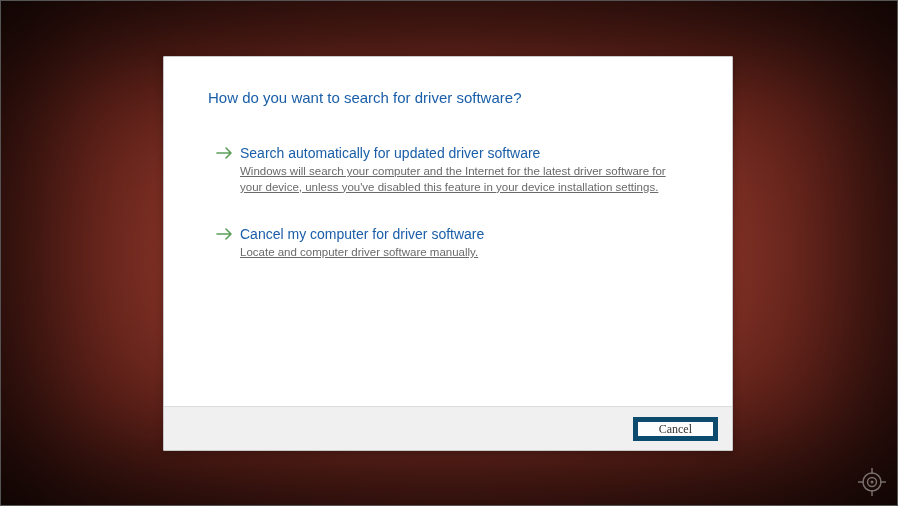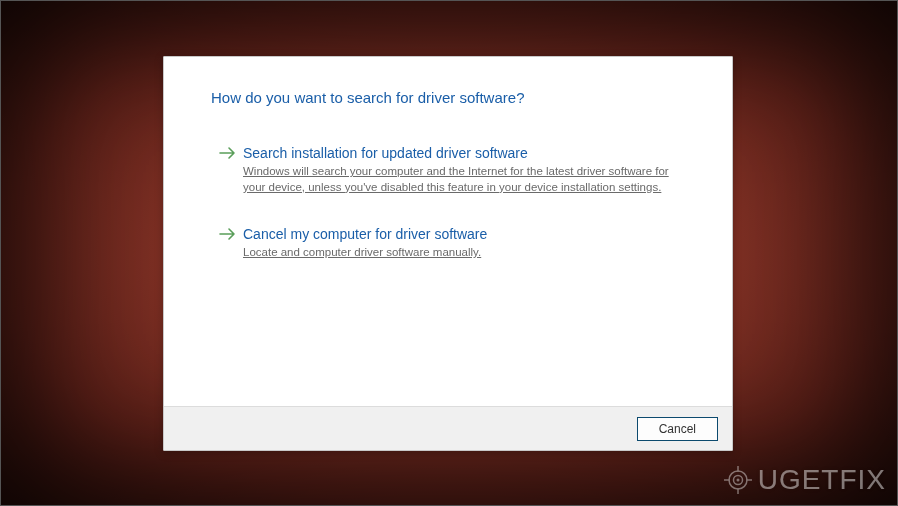--- a/index.html
+++ b/index.html
@@ -22,21 +22,22 @@
       top: 56px;
       left: 163px;
       width: 570px;
       height: 395px;
       background: #ffffff;
       border: 1px solid #c8c8c8;
       box-shadow: 0 2px 8px rgba(0,0,0,0.25);
       border-radius: 1px;
     }
     .dialog-body {
-      padding: 32px 38px 0 47px;
+      padding: 32px 38px 0 32px;
+      margin-left: 12px;
     }
     .dialog-title {
       color: #1a5ea8;
       font-size: 15px;
       font-weight: 400;
       margin-bottom: 34px;
     }
     .option {
       display: flex;
       align-items: flex-start;
@@ -75,22 +76,22 @@
       border-top: 1px solid #dcdcdc;
       display: flex;
       justify-content: flex-end;
       align-items: center;
       padding-right: 14px;
     }
     .btn-cancel {
       min-width: 78px;
       height: 24px;
       background: #fdfdfd;
-      border: 1px solid #0c4a6e;
-      font-family: Liberation Sans, sans-serif;
+      border: 5px solid #0c4a6e;
+      font-family: Liberation Serif, serif;
       font-size: 12px;
       color: #333;
       cursor: pointer;
       padding: 0 21px;
     }
     .watermark {
       position: absolute;
       right: 12px;
       bottom: 10px;
       color: #ffffff;
@@ -121,21 +122,21 @@
   <div class="dialog-body">
     <h1 class="dialog-title">How do you want to search for driver software?</h1>
 
     <div class="option">
       <span class="arrow-icon">
         <svg width="18" height="14" viewBox="0 0 18 14">
             <path d="M1 7 H15 M10 2 L15 7 L10 12" stroke="#5a9e5a" stroke-width="1.6" fill="none" stroke-linecap="round" stroke-linejoin="round"></path>
           </svg>
       </span>
       <div class="option-text">
-        <div class="option-title">Search installation for updated driver software</div>
+        <div class="option-title">Search automatically for updated driver software</div>
         <div class="option-desc">Windows will search your computer and the Internet for the latest driver software for your device, unless you've disabled this feature in your device installation settings.</div>
       </div>
     </div>
 
     <div class="option">
       <span class="arrow-icon">
         <svg width="18" height="14" viewBox="0 0 18 14">
             <path d="M1 7 H15 M10 2 L15 7 L10 12" stroke="#5a9e5a" stroke-width="1.6" fill="none" stroke-linecap="round" stroke-linejoin="round"></path>
           </svg>
       </span>
@@ -156,16 +157,15 @@
     <svg width="28" height="28" viewBox="0 0 28 28">
       <circle cx="14" cy="14" r="9" stroke="#fff" stroke-width="1.5" fill="none"></circle>
       <circle cx="14" cy="14" r="4.5" stroke="#fff" stroke-width="1.5" fill="none"></circle>
       <circle cx="14" cy="14" r="1.5" fill="#fff"></circle>
       <line x1="14" y1="0" x2="14" y2="6" stroke="#fff" stroke-width="1.5"></line>
       <line x1="14" y1="22" x2="14" y2="28" stroke="#fff" stroke-width="1.5"></line>
       <line x1="0" y1="14" x2="6" y2="14" stroke="#fff" stroke-width="1.5"></line>
       <line x1="22" y1="14" x2="28" y2="14" stroke="#fff" stroke-width="1.5"></line>
     </svg>
   </span>
-  <span>UGETFIX</span>
 </div>
 
 <div class="frame-border"></div>
 
 </body></html>

